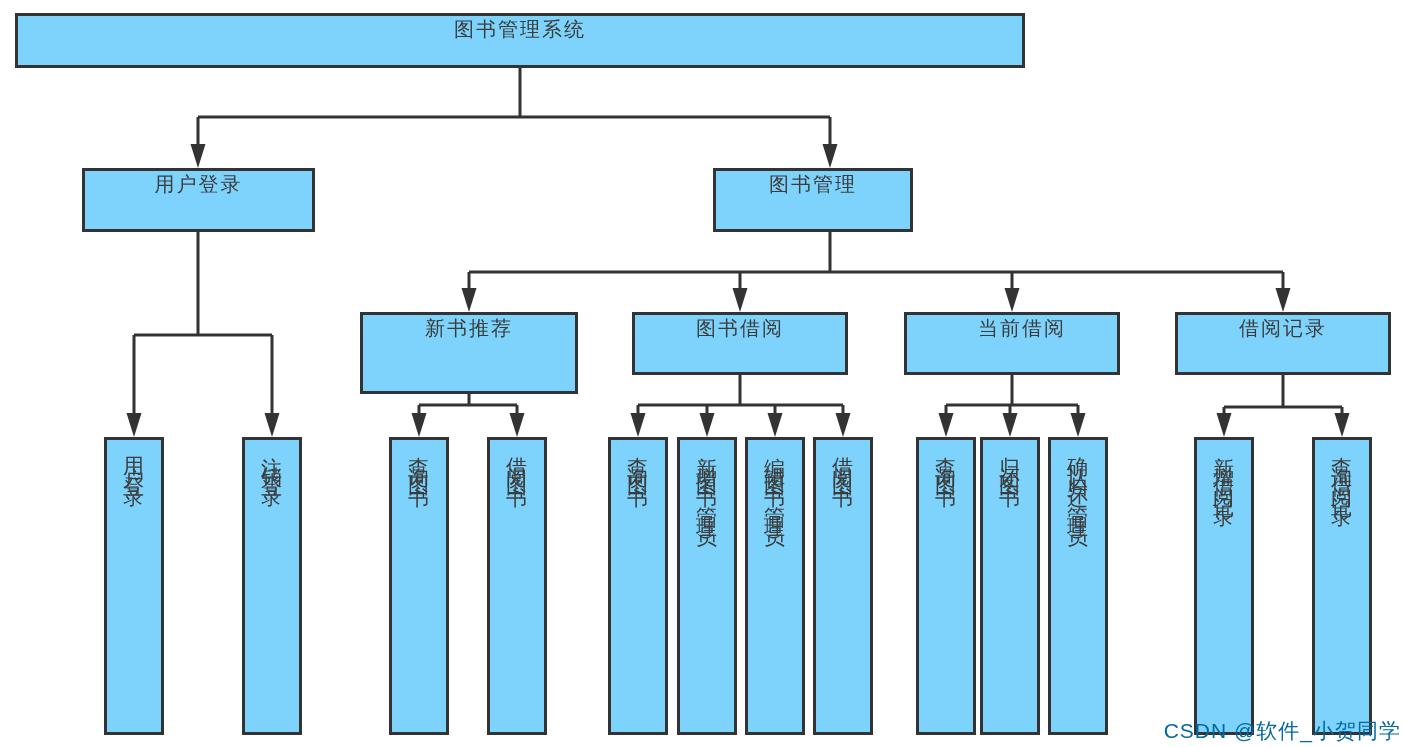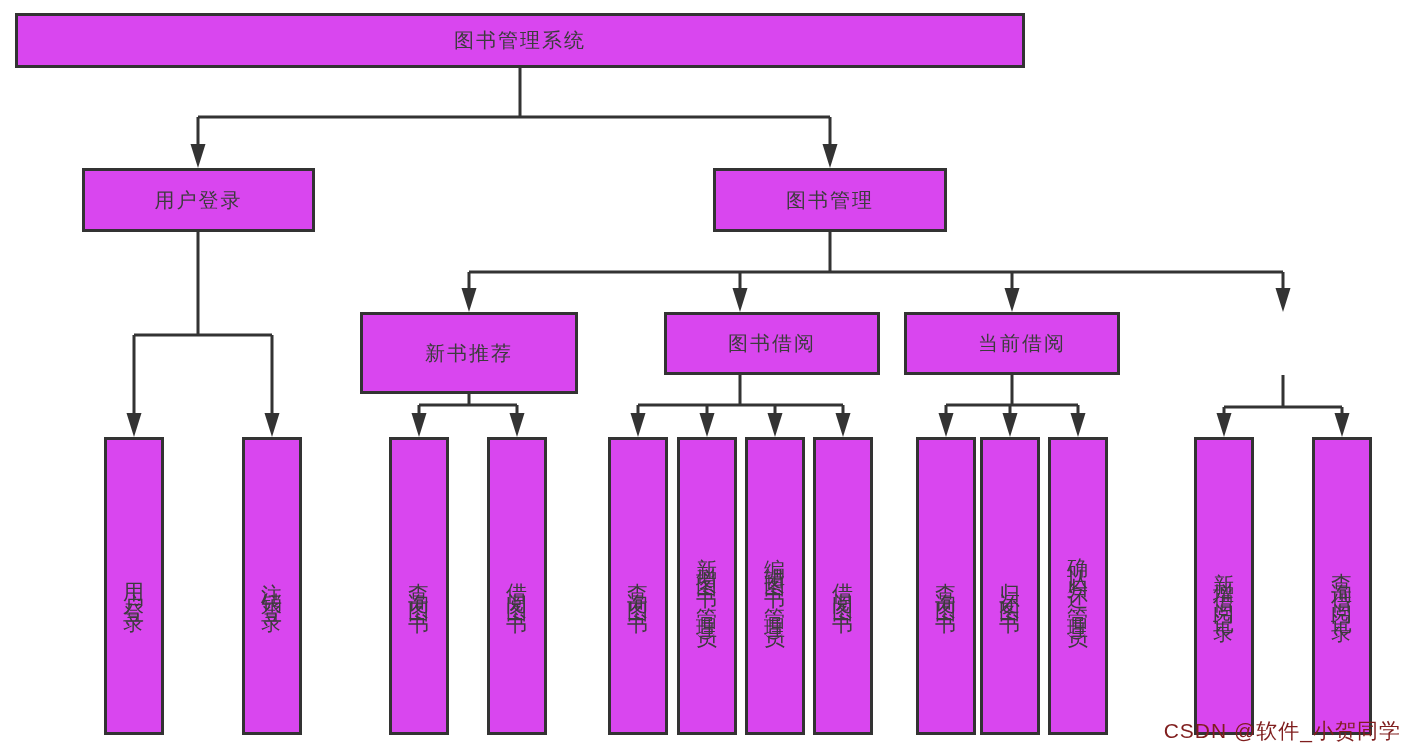--- a/index.html
+++ b/index.html
@@ -8,56 +8,56 @@
     width:1405px; height:747px;
     background:#ffffff;
     font-family:"Liberation Sans","DejaVu Sans",sans-serif;
     overflow:hidden;
   }
   .connector-layer { position:absolute; left:0; top:0; z-index:1; }
   .node {
     position:absolute;
     box-sizing:border-box;
     border:3px solid #333333;
-    background:#d946ef;
-    display:flex; align-items:center; justify-content:center;
+    background:#7dd3fc;
+    display:flex; align-items:flex-start; justify-content:center;
     color:#3c3c3c;
     z-index:2;
   }
   .h-label { font-size:20px; letter-spacing:2px; white-space:nowrap; }
   .v-label {
     writing-mode:vertical-rl;
     text-orientation:mixed;
     font-size:21px;
     letter-spacing:10px;
     line-height:1;
     white-space:nowrap;
   }
   
   .n-root  { left:15px;  top:13px;  width:1010px; height:55px; }
   
   .n-l2a   { left:82px;  top:168px; width:233px; height:64px; }
-  .n-l2b   { left:713px; top:168px; width:234px; height:64px; }
+  .n-l2b   { left:713px; top:168px; width:200px; height:64px; }
   
   .n-l3a   { left:360px;  top:312px; width:218px; height:82px; }
-  .n-l3b   { left:632px;  top:312px; width:216px; height:63px;margin-left:32px; }
+  .n-l3b   { left:632px;  top:312px; width:216px; height:63px; }
   .n-l3c   { left:904px;  top:312px; width:216px; height:63px;padding-left:20px; }
   .n-l3d   { left:1175px; top:312px; width:216px; height:63px; }
   
   .leaf { top:437px; width:60px; height:298px; }
   .n-g1a { left:104px; }  .n-g1b { left:242px; }
   .n-g2a { left:389px; }  .n-g2b { left:487px; }
   .n-g3a { left:608px; }  .n-g3b { left:677px; }  .n-g3c { left:745px; }  .n-g3d { left:813px; }
   .n-g4a { left:916px; }  .n-g4b { left:980px; }  .n-g4c { left:1048px; }
   .n-g5a { left:1194px; } .n-g5b { left:1312px; }
   .watermark {
     position:absolute;
     right:4px; bottom:2px;
     font-size:21px;
-    color:#7f1d1d;
+    color:#0369a1;
     letter-spacing:1px;
     z-index:3;
     white-space:nowrap;
   }
 </style>
 </head>
 <body>
 
 <div class="canvas">
 
@@ -117,20 +117,23 @@
 
   <div class="node n-l3a">
     <span class="h-label">新书推荐</span>
   </div>
   <div class="node n-l3b">
     <span class="h-label">图书借阅</span>
   </div>
   <div class="node n-l3c">
     <span class="h-label">当前借阅</span>
   </div>
+  <div class="node n-l3d">
+    <span class="h-label">借阅记录</span>
+  </div>
 
   <div class="node leaf n-g1a">
     <span class="v-label">用户登录</span>
   </div>
   <div class="node leaf n-g1b">
     <span class="v-label">注销登录</span>
   </div>
 
   <div class="node leaf n-g2a">
     <span class="v-label">查询图书</span>

